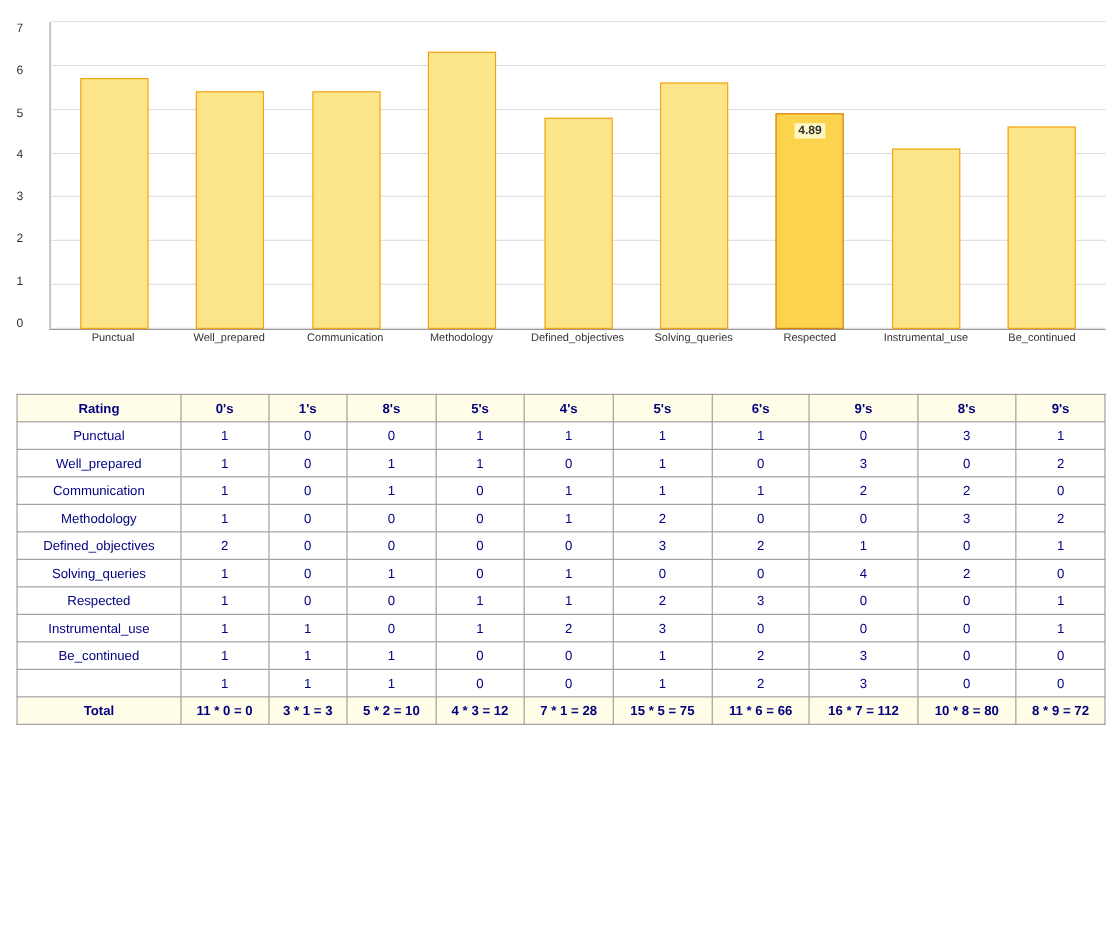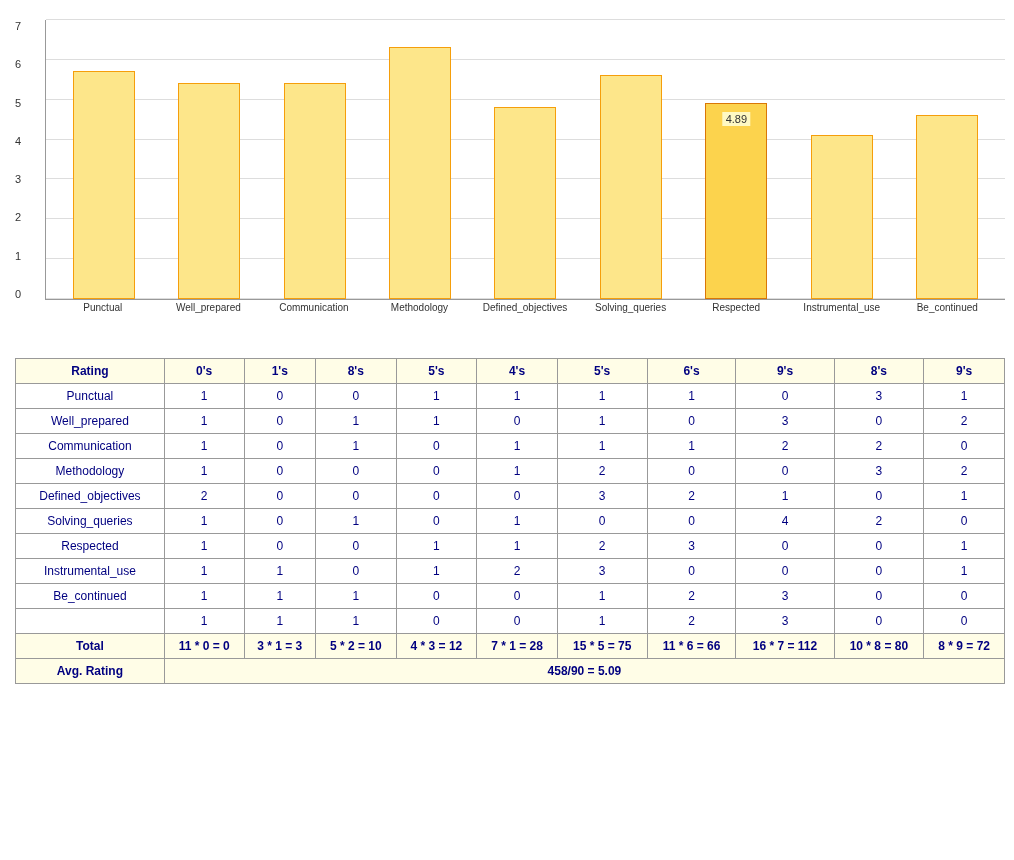--- a/index.html
+++ b/index.html
@@ -44,22 +44,23 @@
     .grid-line {
       position: absolute;
       left: 0; right: 0;
       border-top: 1px solid #ddd;
     }
     .bars-area {
       position: absolute;
       top: 0; left: 0; right: 0; bottom: 0;
       display: flex;
       align-items: flex-end;
-      justify-content: space-between;
+      justify-content: flex-end;
       padding: 0 5px;
+      font-weight: bold;
     }
 
     
     .table-container {
       margin: 15px auto 0;
       width: 990px;
       border-radius: 18px;
     }
     table {
       width: 100%;
@@ -332,19 +333,15 @@
           <td>3 * 1 = 3</td>
           <td>5 * 2 = 10</td>
           <td>4 * 3 = 12</td>
           <td>7 * 1 = 28</td>
           <td>15 * 5 = 75</td>
           <td>11 * 6 = 66</td>
           <td>16 * 7 = 112</td>
           <td>10 * 8 = 80</td>
           <td>8 * 9 = 72</td>
         </tr>
-        <tr class="avg-row">
-          <td>Avg. Rating</td>
-          <td colspan="10">458/90 = 5.09</td>
-        </tr>
       </tbody>
   </table>
 </div>
 
 </body></html>

